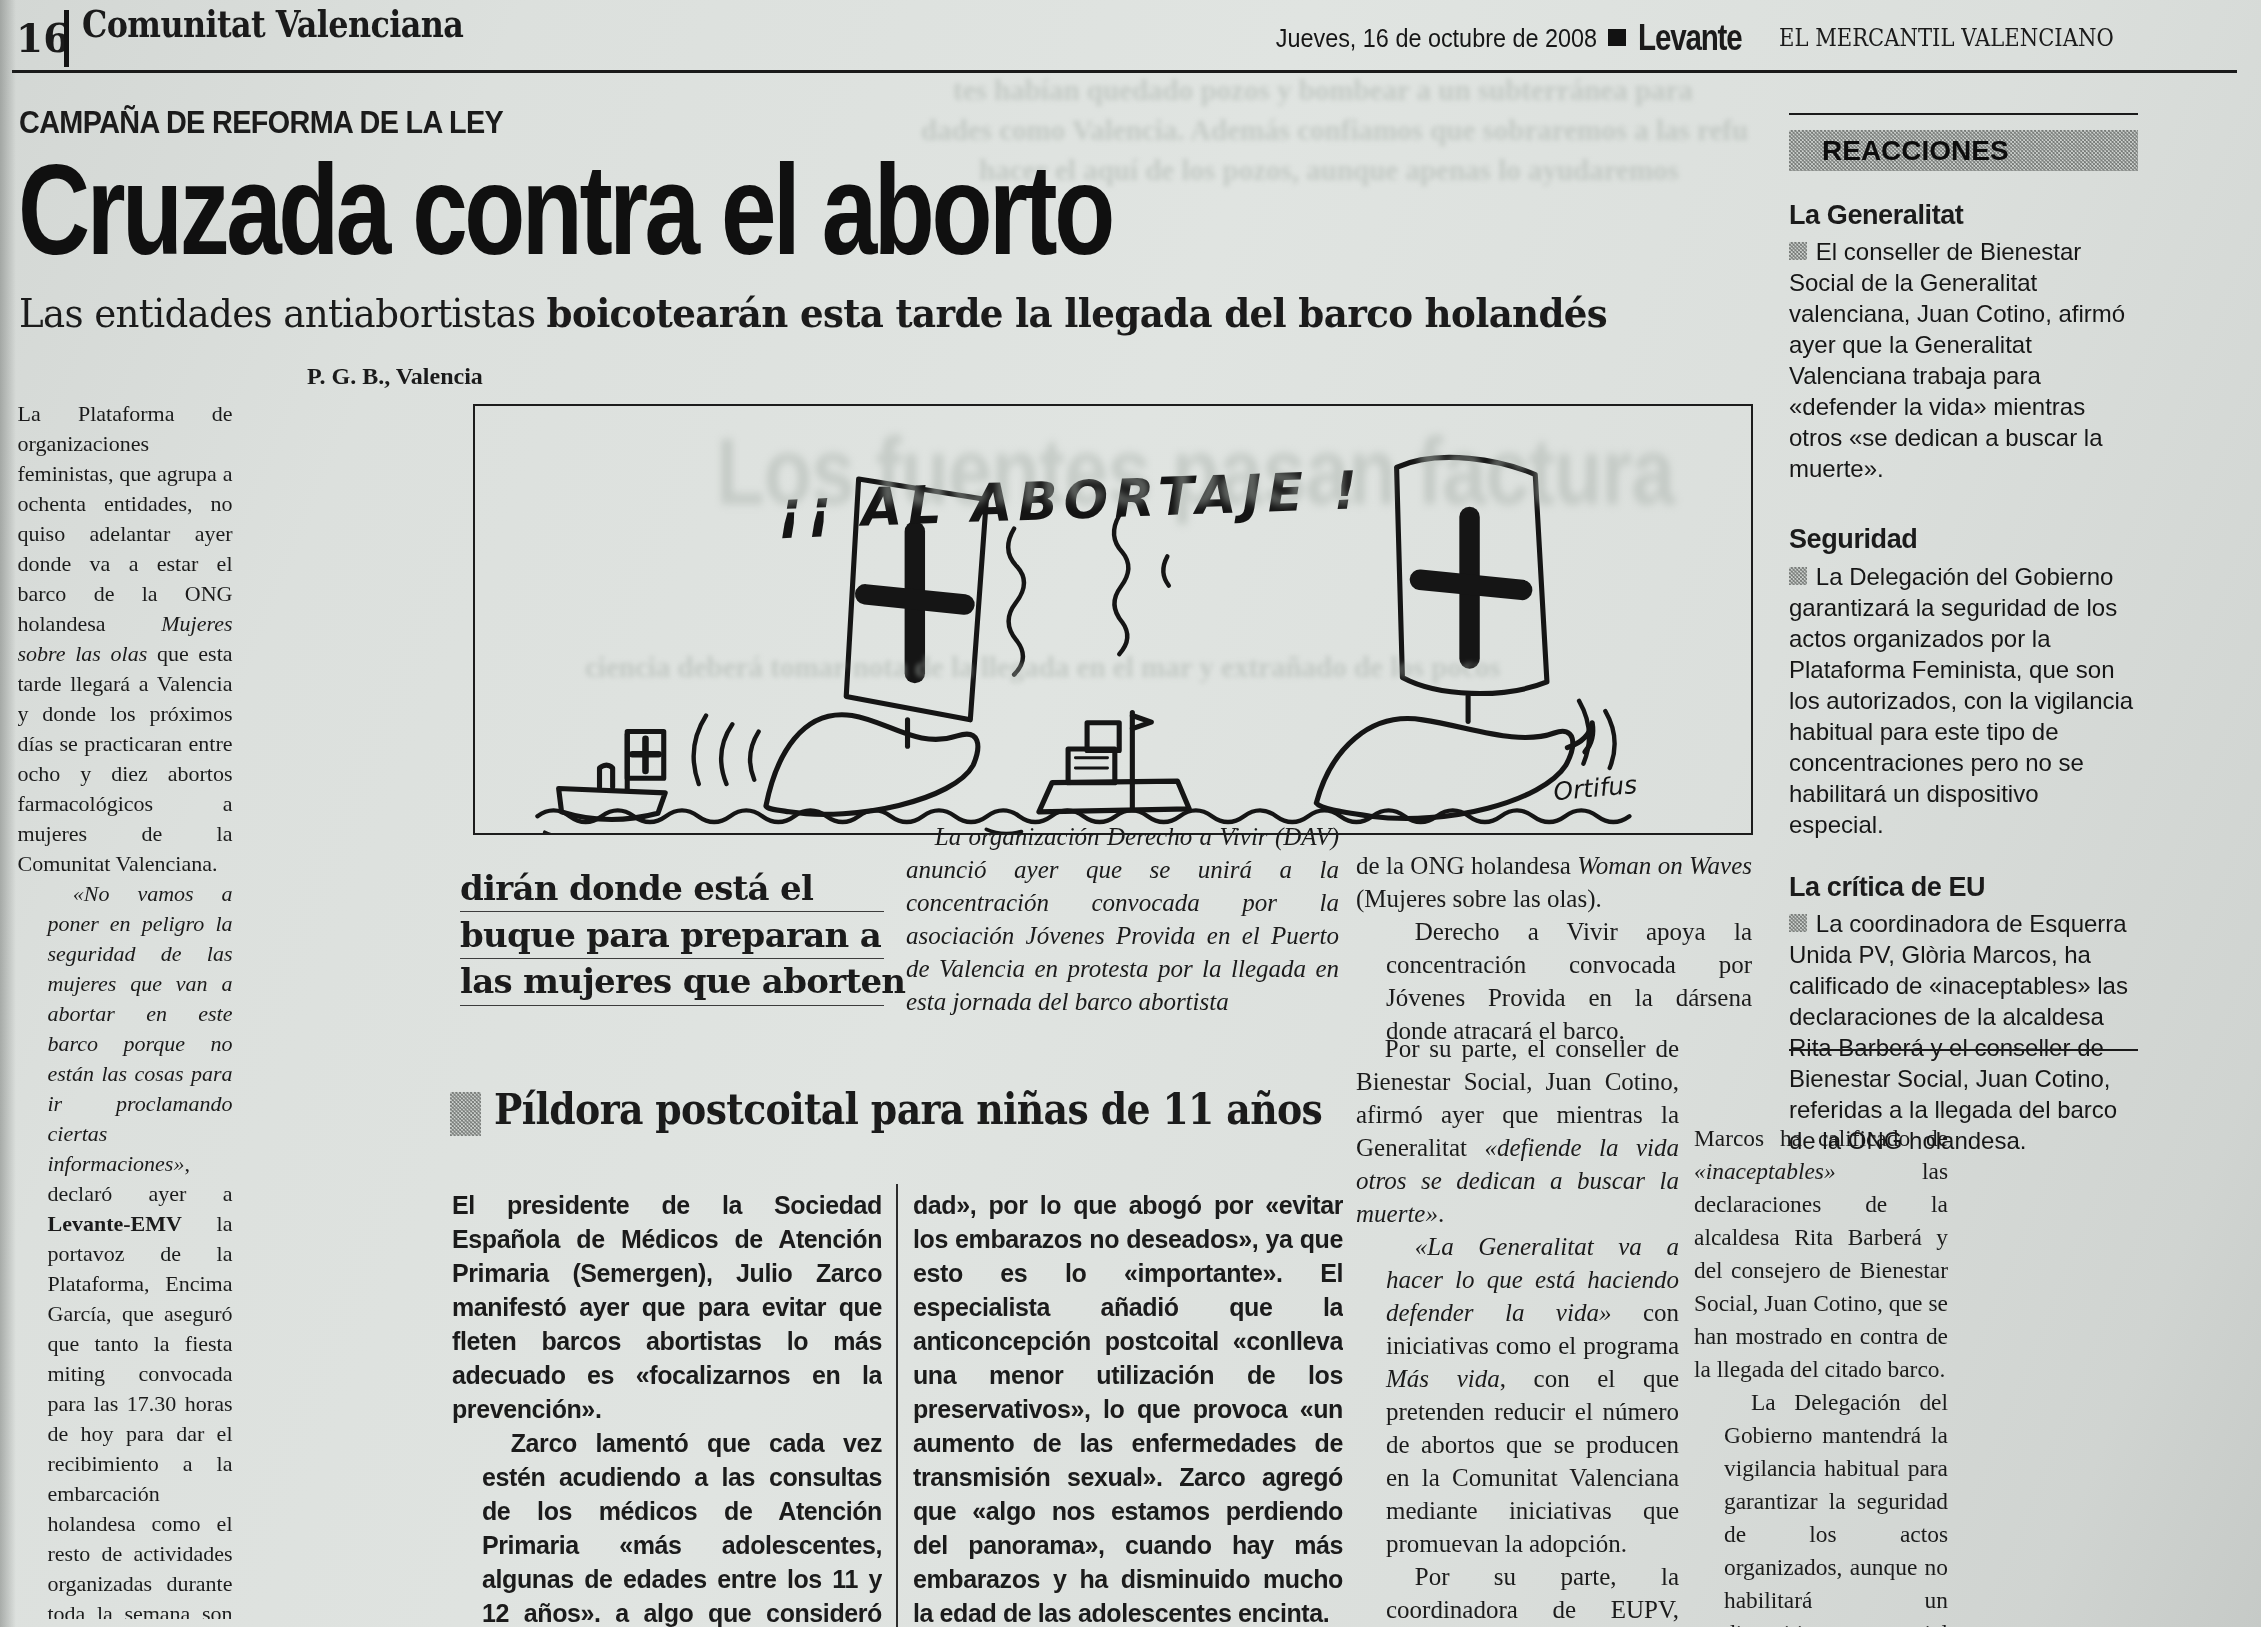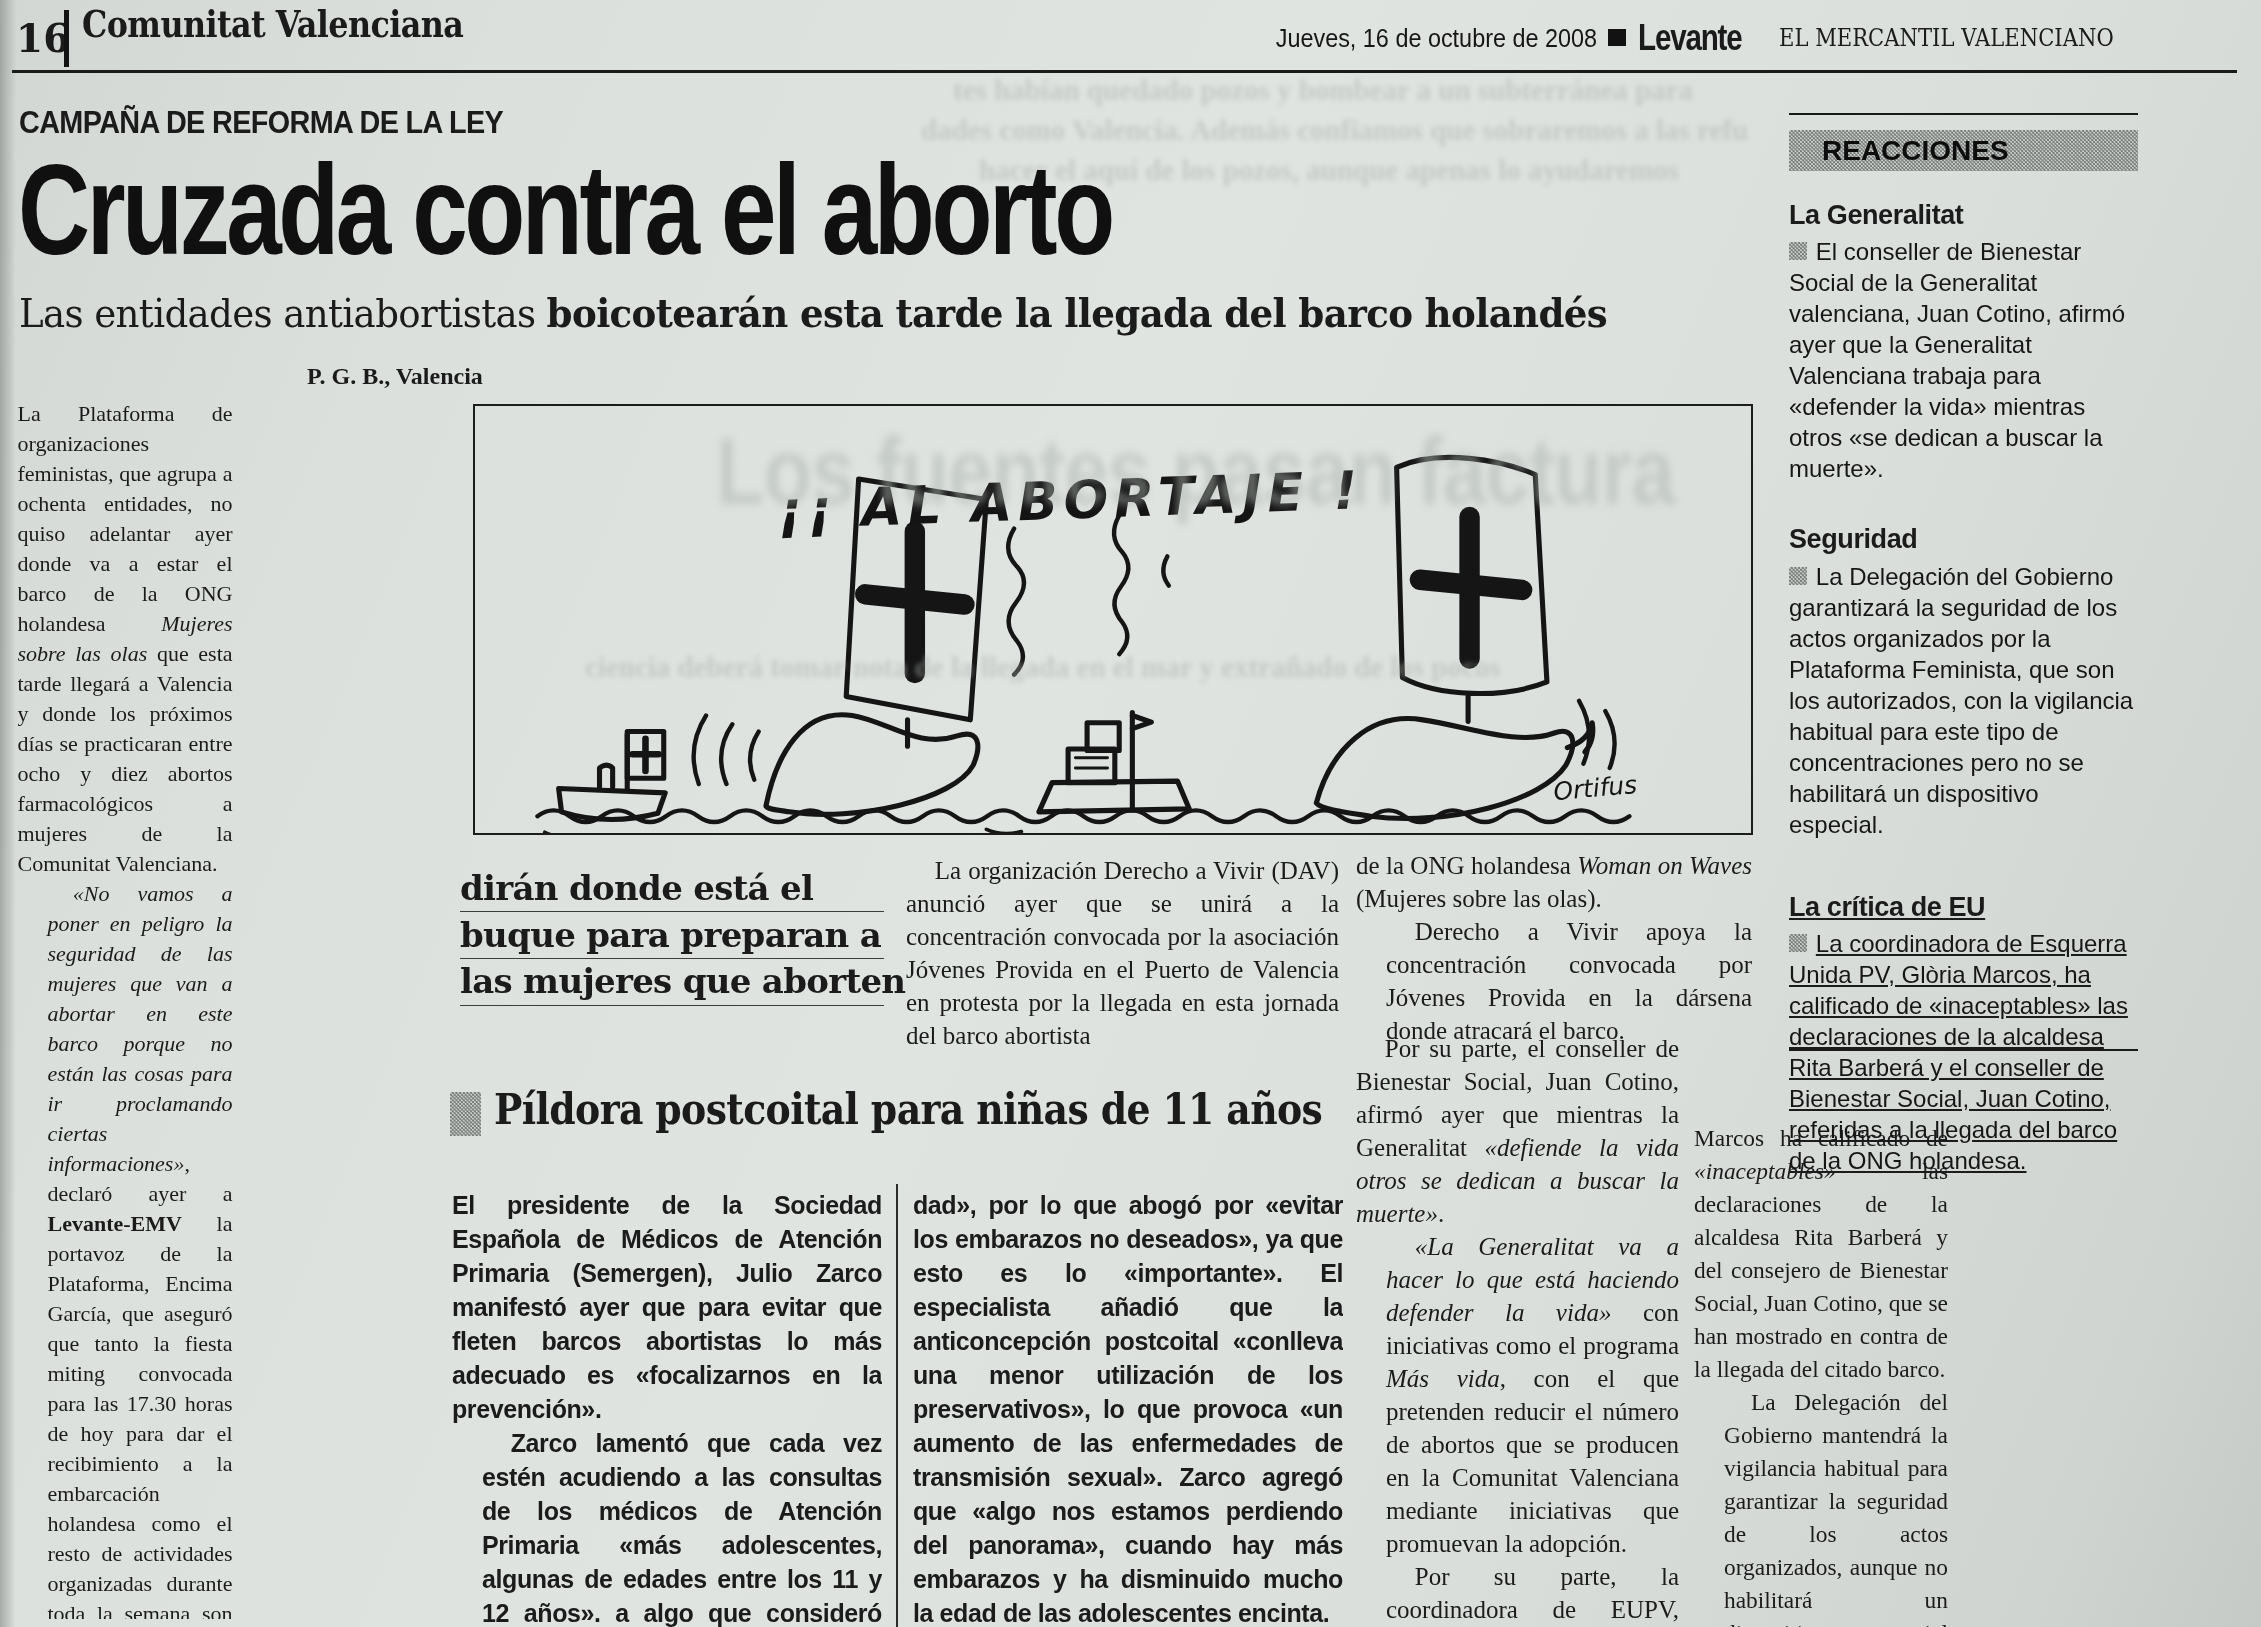--- a/index.html
+++ b/index.html
@@ -149,21 +149,21 @@
       <text x="1478" y="540" font-family="DejaVu Sans, sans-serif" font-style="italic" font-size="34" transform="rotate(-5 1478 540)">Ortifus</text>
     </svg>
   </div>
 
   <div class="abs" style="left:460px;top:867px;width:424px;">
     <div class="fem-line"><span>dirán donde está el</span></div>
     <div class="fem-line"><span>buque para preparan a</span></div>
     <div class="fem-line"><span>las mujeres que aborten</span></div>
   </div>
 
-  <div class="abs body-col serif-m indent-all" style="left:906px;top:854px;width:433px;">
+  <div class="abs body-col serif-m indent-all" style="left:906px;top:820px;width:433px;font-style:italic;">
       <p><span>La organización Derecho a Vivir (DAV) anunció ayer que se unirá a la concentración convocada por la asociación Jóvenes Provida en el Puerto de Valencia en protesta por la llegada en esta jornada del barco abortista</span></p>
     </div>
 
   <div class="abs body-col serif-m noindent-first" style="left:1356px;top:849px;width:396px;">
       <p><span>de la ONG holandesa </span><span class="i">Woman on Waves</span><span> (Mujeres sobre las olas).</span></p>
       <p><span>Derecho a Vivir apoya la concentración convocada por Jóvenes Provida en la dársena donde atracará el barco.</span></p>
     </div>
 
   <div class="abs body-col serif-m indent-all" style="left:1356px;top:1032px;width:323px;height:595px;overflow:hidden;">
       <p><span>Por su parte, el conseller de Bienestar Social, Juan Cotino, afirmó ayer que mientras la Generalitat </span><span class="i">«defiende la vida otros se dedican a buscar la muerte»</span><span>.</span></p>
@@ -197,21 +197,21 @@
     <div style="margin-top:31px;">
       <div class="side-head">La Generalitat</div>
       <p class="side-p"><span class="side-bullet checker"></span><span>El conseller de Bienestar Social de la Generalitat valenciana, Juan Cotino, afirmó ayer que la Generalitat Valenciana trabaja para «defender la vida» mientras otros «se dedican a buscar la muerte».</span></p>
     </div>
 
     <div style="margin-top:42px;">
       <div class="side-head">Seguridad</div>
       <p class="side-p"><span class="side-bullet checker"></span><span>La Delegación del Gobierno garantizará la seguridad de los actos organizados por la Plataforma Feminista, que son los autorizados, con la vigilancia habitual para este tipo de concentraciones pero no se habilitará un dispositivo especial.</span></p>
     </div>
 
-    <div style="margin-top:54px;text-decoration:underline;">
+    <div style="margin-top:34px;">
       <div class="side-head">La crítica de EU</div>
       <p class="side-p"><span class="side-bullet checker"></span><span>La coordinadora de Esquerra Unida PV, Glòria Marcos, ha calificado de «inaceptables» las declaraciones de la alcaldesa Rita Barberá y el conseller de Bienestar Social, Juan Cotino, referidas a la llegada del barco de la ONG holandesa.</span></p>
     </div>
   </div>
   <div class="abs hrule" style="left:1789px;top:1049px;width:349px;height:2.2px;"></div>
 
   <div class="scan-left"></div>
   <div class="scan-edge"></div>
 
 </div>

